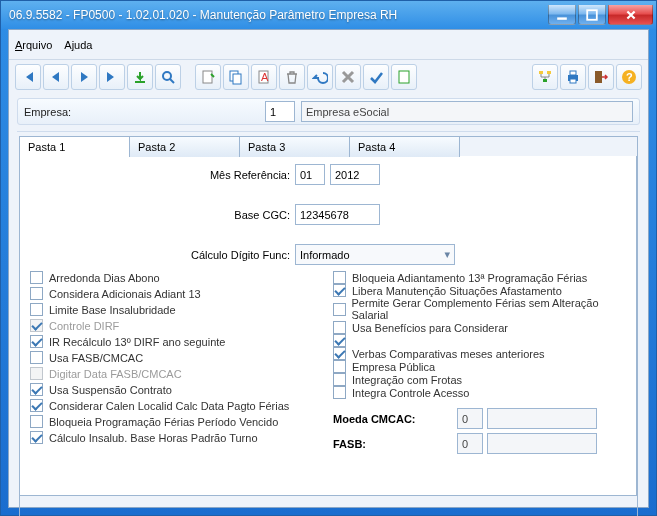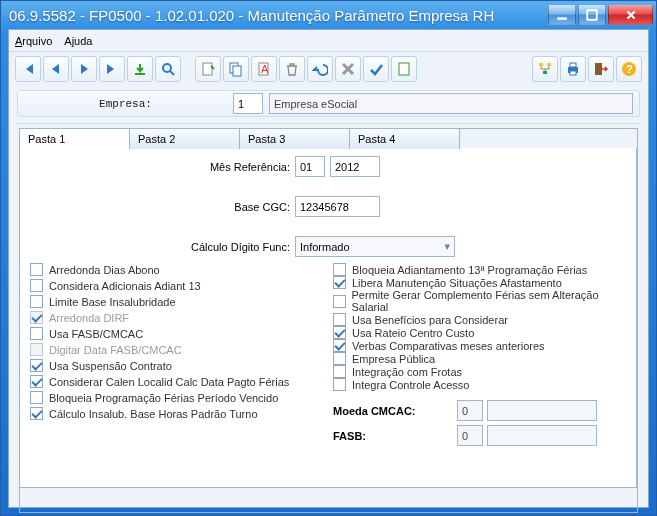--- a/index.html
+++ b/index.html
@@ -1,27 +1,27 @@
 <!DOCTYPE html>
 <html><head>
 <meta charset="utf-8">
 <style>
   * { box-sizing: border-box; margin: 0; padding: 0; font-family: "Segoe UI", Tahoma, sans-serif; font-size: 11px; }
   body { background: #fff; }
   .window { width: 657px; height: 516px; background: linear-gradient(#2f8ee6, #1a6dcf); border: 1px solid #1f5fa8; position: relative; }
   .titlebar { height: 28px; display: flex; align-items: center; justify-content: space-between; padding: 0 0 0 8px; color: #fff; background: linear-gradient(#5eb0ef,#2f8ee6); }
-  .title { font-size: 15px; text-shadow: 0 1px 2px rgba(0,0,0,.4); }
+  .title { font-size: 12px; text-shadow: 0 1px 2px rgba(0,0,0,.4); }
   .winbtns { display:flex; height:20px; margin-right:3px;}
   .winbtn { width: 28px; height: 20px; margin-left: 2px; border:1px solid rgba(0,0,0,.3); border-top:none; display:flex; align-items:center; justify-content:center; color:#fff; font-weight:bold; border-radius:0 0 3px 3px;}
   .winbtn.min,.winbtn.max{ background:linear-gradient(#cfe6fb,#7fb9ef 45%,#4a93da 55%,#6fb0ef);}
   .winbtn.close{ background:linear-gradient(#f6a2a2,#e75050 45%,#c82a2a 55%,#e75050); width:45px;}
   .winbtn svg{width:12px;height:12px;}
 
   .client { position:absolute; top:28px; left:7px; right:7px; bottom:7px; background:#eef3fa; border:1px solid #8aa7c7;}
-  .menubar { height:22px; padding:0 6px; display:flex; align-items:center; gap:12px; border-bottom:1px solid #cdd9e8;}
+  .menubar { height:30px; padding:0 6px; display:flex; align-items:center; gap:12px; border-bottom:1px solid #cdd9e8;}
   .menubar span{ text-decoration:underline; text-decoration-color:transparent;}
   .menubar .u{ text-decoration:underline;}
 
   .toolbar { display:flex; align-items:center; padding:4px 6px 6px; gap:2px;}
   .tbtn{ width:26px; height:26px; border:1px solid #bcd0e6; background:linear-gradient(#fdfeff,#e8f0f9); border-radius:3px; display:flex; align-items:center; justify-content:center;}
   .spacer{flex:1;}
   .label{ text-align:right; min-width:105px; color:#222;}
   .input{ height:21px; border:1px solid #9db6d2; background:#fff; padding:0 4px; display:flex; align-items:center;}
   .readonly{ background:#f4f6f9; color:#444;}
   .company-row{ margin:2px 8px 6px; padding:2px 6px; display:flex; align-items:center; gap:6px; background:linear-gradient(#f7fbff,#e8f0f9); border:1px solid #cfdced; border-radius:3px;}
@@ -187,25 +187,25 @@
         </div>
       <div class="tbtn">
           <svg width="16" height="16">
             <circle cx="8" cy="8" r="7" fill="#f5b122"></circle>
             <text x="5" y="12" font-size="11" fill="#fff" font-weight="bold">?</text>
           </svg>
         </div>
     </div>
 
     <div class="company-row">
-      <div class="label" style="width:auto; flex:1; text-align:center;font-family:Liberation Mono, monospace;">Empresa:</div>
+      <div class="label" style="width:auto; flex:1; text-align:left;">Empresa:</div>
       <div class="input" style="width:30px">
           <span>1</span>
         </div>
-      <div class="input readonly" style="width:364px">
+      <div class="input readonly" style="width:332px">
           <span>Empresa eSocial</span>
         </div>
     </div>
     <div class="hr"></div>
 
     <div class="panel">
       <div class="tabs">
         <div class="tab active">
             <span>Pasta 1</span>
           </div>
@@ -255,21 +255,25 @@
               <div class="chk">
                 <div class="cb"></div>
                 <span>Considera Adicionais Adiant 13</span>
               </div>
               <div class="chk">
                 <div class="cb"></div>
                 <span>Limite Base Insalubridade</span>
               </div>
               <div class="chk dim">
                 <div class="cb checked"></div>
-                <span>Arredonda DIRF</span>
+                <span>Controle DIRF</span>
+              </div>
+              <div class="chk">
+                <div class="cb checked"></div>
+                <span>IR Recálculo 13º DIRF ano seguinte</span>
               </div>
               <div class="chk">
                 <div class="cb"></div>
                 <span>Usa FASB/CMCAC</span>
               </div>
               <div class="chk dim">
                 <div class="cb"></div>
                 <span>Digitar Data FASB/CMCAC</span>
               </div>
               <div class="chk">
@@ -302,21 +306,20 @@
                 <div class="chk">
                   <div class="cb"></div>
                   <span>Permite Gerar Complemento Férias sem Alteração Salarial</span>
                 </div>
                 <div class="chk">
                   <div class="cb"></div>
                   <span>Usa Benefícios para Considerar</span>
                 </div>
                 <div class="chk">
                   <div class="cb checked"></div>
-                  <span>Usa Rateio Centro Custo</span>
                 </div>
                 <div class="chk">
                   <div class="cb checked"></div>
                   <span>Verbas Comparativas meses anteriores</span>
                 </div>
                 <div class="chk">
                   <div class="cb"></div>
                   <span>Empresa Pública</span>
                 </div>
                 <div class="chk">

